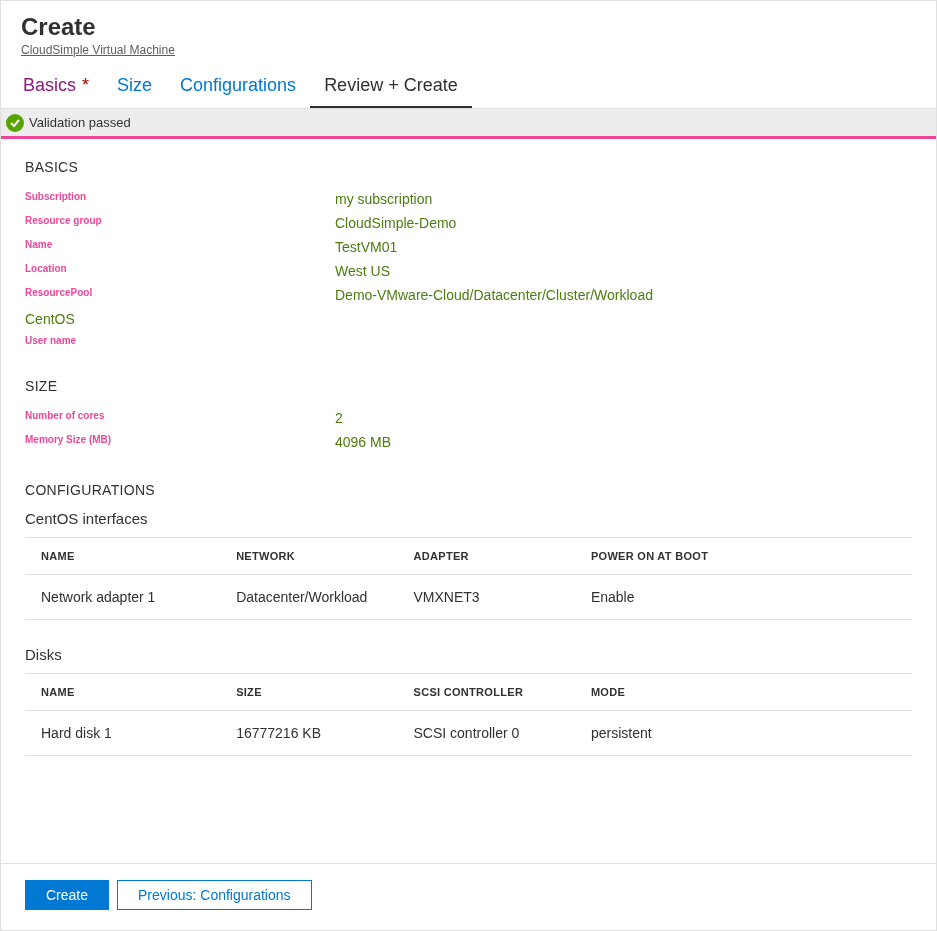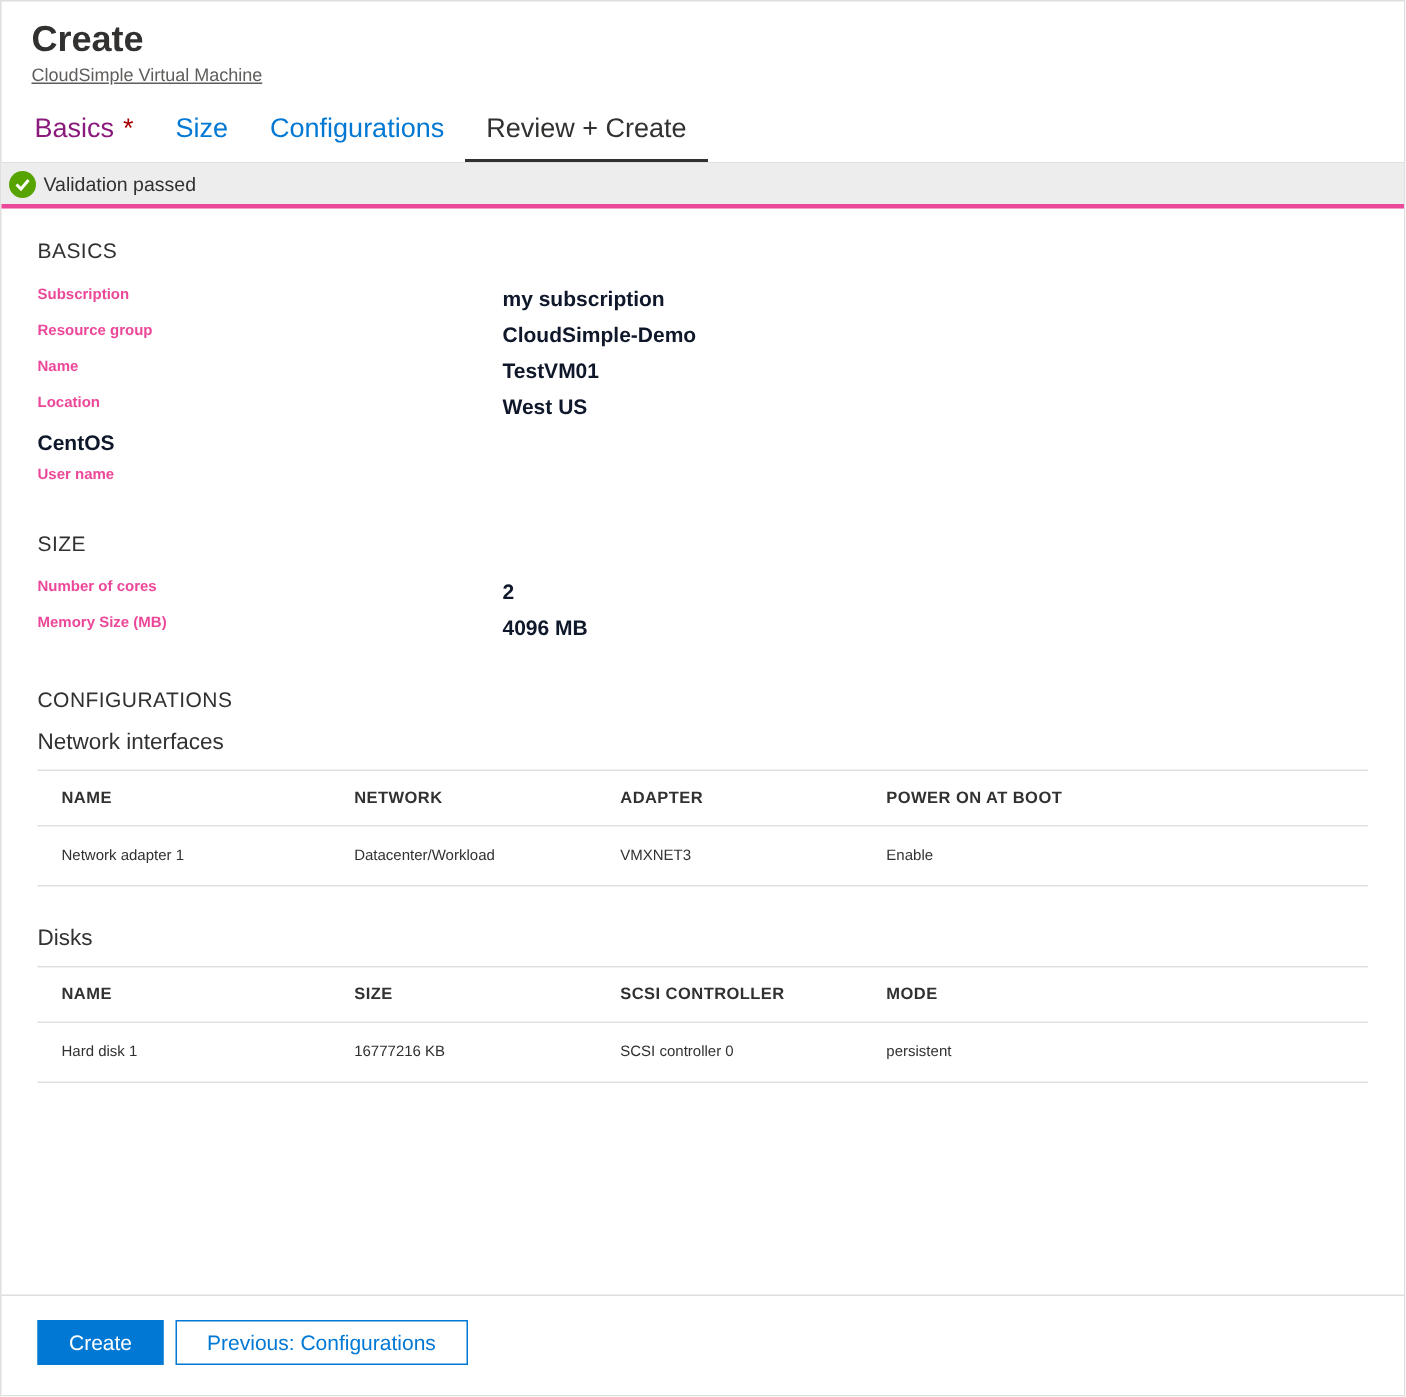--- a/index.html
+++ b/index.html
@@ -106,41 +106,41 @@
       padding: 4px 0;
     }
     .kv-key {
       width: 310px;
       font-size: 10px;
       color: #ec4899;
       font-weight: 700;
     }
     .kv-val {
       font-size: 14px;
-      font-weight: 700;
-      color: #0f172a;
+      font-weight: 400;
+      color: #4d7c0f;
     }
     table {
       width: 100%;
       border-collapse: collapse;
       margin-top: 4px;
     }
     th {
       text-align: left;
       font-size: 11px;
       font-weight: 600;
       letter-spacing: 0.3px;
       padding: 12px 12px 12px 16px;
       border-top: 1px solid #e1dfdd;
       border-bottom: 1px solid #e1dfdd;
       color: #323130;
     }
     td {
       padding: 14px 12px 14px 16px;
-      font-size: 10px;
+      font-size: 14px;
       border-bottom: 1px solid #e1dfdd;
       color: #323130;
     }
     .footer {
       border-top: 1px solid #e1dfdd;
       padding: 16px 24px 20px 24px;
       display: flex;
       gap: 8px;
     }
     .btn {
@@ -202,20 +202,24 @@
         </div>
       <div class="kv-row">
           <div class="kv-key">Name</div>
           <div class="kv-val">TestVM01</div>
         </div>
       <div class="kv-row">
           <div class="kv-key">Location</div>
           <div class="kv-val">West US</div>
         </div>
       <div class="kv-row">
+          <div class="kv-key">ResourcePool</div>
+          <div class="kv-val">Demo-VMware-Cloud/Datacenter/Cluster/Workload</div>
+        </div>
+      <div class="kv-row">
           <div class="kv-val">CentOS</div>
         </div>
       <div class="kv-row">
           <div class="kv-key">User name</div>
           <div class="kv-val"></div>
         </div>
     </div>
 
     <div class="section">
       <div class="section-title">SIZE</div>
@@ -225,21 +229,21 @@
         </div>
       <div class="kv-row">
           <div class="kv-key">Memory Size (MB)</div>
           <div class="kv-val">4096 MB</div>
         </div>
     </div>
 
     <div class="section">
       <div class="section-title">CONFIGURATIONS</div>
 
-      <div class="subsection-title">Network interfaces</div>
+      <div class="subsection-title">CentOS interfaces</div>
       <table>
         <thead>
           <tr>
             <th style="width:22%">NAME</th>
             <th style="width:20%">NETWORK</th>
             <th style="width:20%">ADAPTER</th>
             <th>POWER ON AT BOOT</th>
           </tr>
         </thead>
         <tbody>

